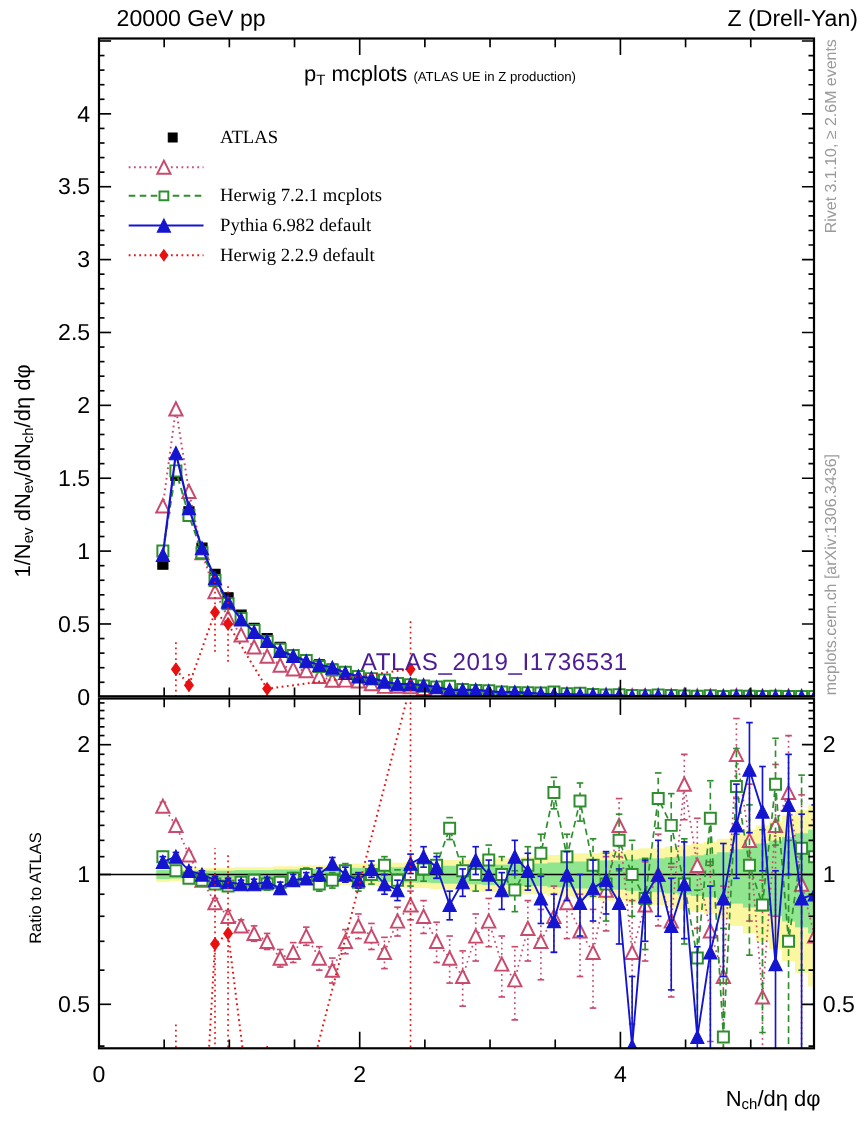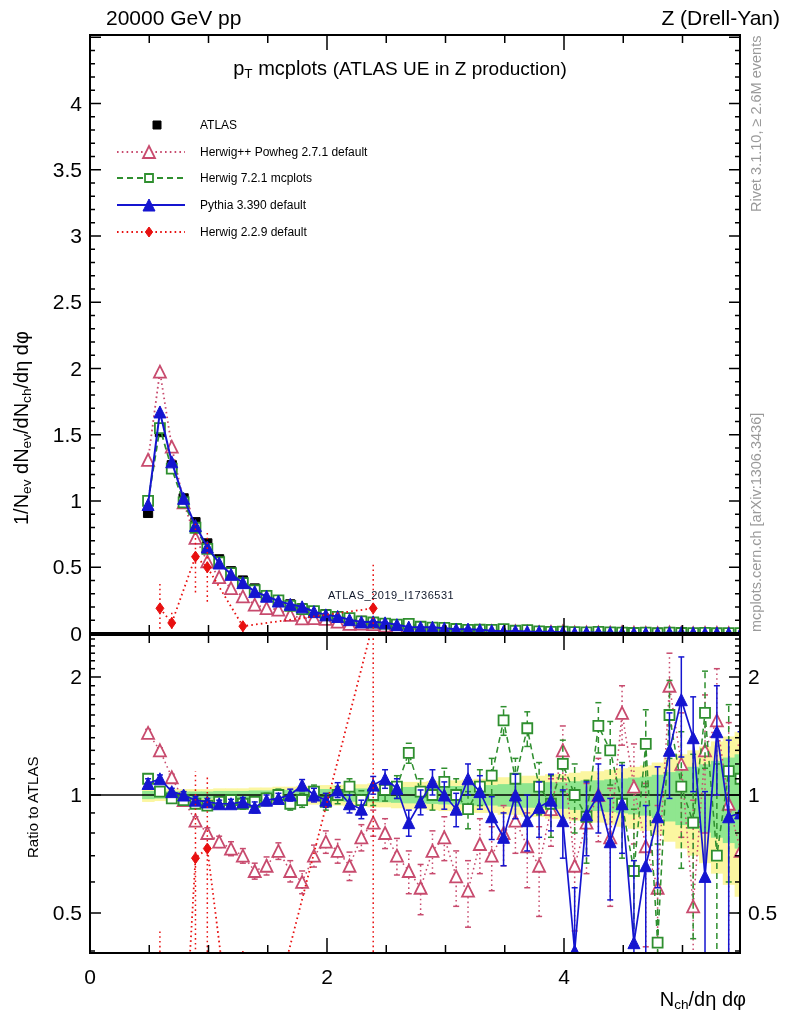--- a/index.html
+++ b/index.html
@@ -1,32 +1,32 @@
 <!DOCTYPE html>
 <html><head>
 <meta charset="utf-8">
 <style>
   html,body{margin:0;padding:0;background:#fff;}
   .stage{position:relative;width:786px;height:1024px;background:#fff;overflow:hidden;
          font-family:"Liberation Sans","DejaVu Sans",sans-serif;color:#000;}
   .abs{position:absolute;white-space:nowrap;}
   .hdr{font-size:21px;top:6px;}
   .title-line{top:57px;left:120px;width:560px;text-align:center;font-size:20px;}
-  .title-paren{font-size:19px;margin-top:44px;}
+  .title-paren{font-size:12px;margin-top:44px;}
   sub.s{font-size:68%;vertical-align:-22%;}
   .legend{left:115px;top:112px;}
   .lrow{display:flex;align-items:center;height:26.6px;}
-  .lrow .lbl{margin-left:13px;font-size:12px;}
+  .lrow .lbl{margin-left:13px;font-size:17px;font-family:Liberation Serif, serif;}
   .vert{transform:rotate(-90deg);transform-origin:0 0;}
   .ylabel-main{left:10px;top:525px;font-size:20px;}
   .ratio-ylabel{left:24px;top:858px;font-size:15px;}
   .gray{color:#9a9a9a;}
   .rivet{left:748px;top:212px;font-size:14.5px;}
   .mcplots{left:748px;top:632px;font-size:14.5px;}
-  .watermark{left:328px;top:589px;font-size:11px;color:#0f172a;letter-spacing:0.5px;}
+  .watermark{left:328px;top:589px;font-size:22px;color:#4c1d95;letter-spacing:0.5px;}
   .xlabel{top:988px;right:40px;font-size:20px;}
   svg text{font-family:"Liberation Sans","DejaVu Sans",sans-serif;}
 </style>
 </head>
 <body>
 
 <div class="stage">
 
   <svg id="plot" width="786" height="1024" viewBox="0 0 786 1024" style="position:absolute;left:0;top:0;">
       <defs>
@@ -1407,35 +1407,34 @@
         <svg width="72" height="16">
           <path d="M38,4h8v8h-8Z" fill="#000000" stroke="#000000" stroke-width="1"></path>
         </svg>
         <span class="lbl">ATLAS</span>
       </div>
       <div class="lrow">
         <svg width="72" height="16">
           <line x1="2" y1="8" x2="70" y2="8" stroke="#c84b6e" stroke-width="1.8" stroke-dasharray="1.6 3.2"></line>
           <path d="M34,2L40,14L28,14Z" fill="#fff" stroke="#c84b6e" stroke-width="1.8"></path>
         </svg>
-        <span class="lbl">Herwig++ Powheg 2.7.1 default</span>
       </div>
       <div class="lrow">
         <svg width="72" height="16">
           <line x1="2" y1="8" x2="70" y2="8" stroke="#2f8f2f" stroke-width="1.8" stroke-dasharray="6 4"></line>
           <path d="M30,4h8v8h-8Z" fill="#fff" stroke="#2f8f2f" stroke-width="1.8"></path>
         </svg>
         <span class="lbl">Herwig 7.2.1 mcplots</span>
       </div>
       <div class="lrow">
         <svg width="72" height="16">
           <line x1="2" y1="8" x2="70" y2="8" stroke="#1515d0" stroke-width="2"></line>
           <path d="M34,2L40,14L28,14Z" fill="#1515d0" stroke="#1515d0" stroke-width="1"></path>
         </svg>
-        <span class="lbl">Pythia 3.390 default</span>
+        <span class="lbl">Pythia 6.982 default</span>
       </div>
       <div class="lrow">
         <svg width="72" height="16">
           <line x1="2" y1="8" x2="70" y2="8" stroke="#e81010" stroke-width="1.8" stroke-dasharray="1.6 3.2"></line>
           <path d="M34,3L37.6,8L34,13L30.4,8Z" fill="#e81010" stroke="#e81010" stroke-width="1"></path>
         </svg>
         <span class="lbl">Herwig 2.2.9 default</span>
       </div>
     </div>
 

